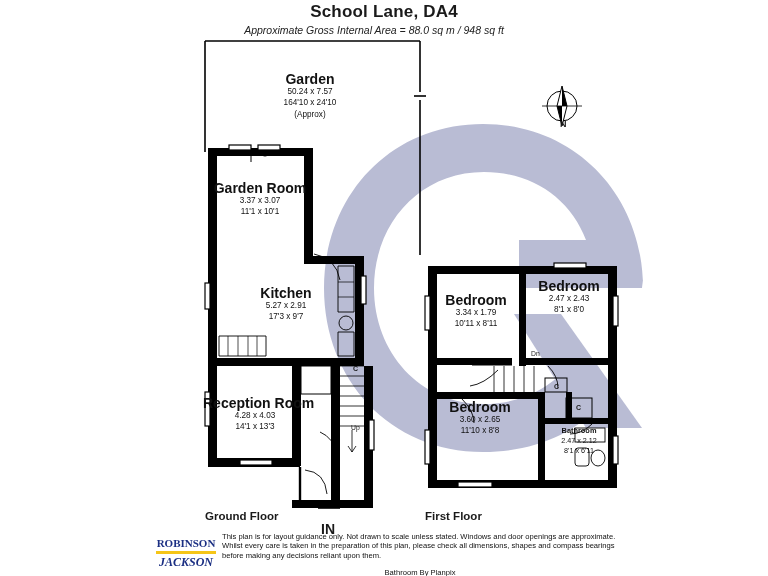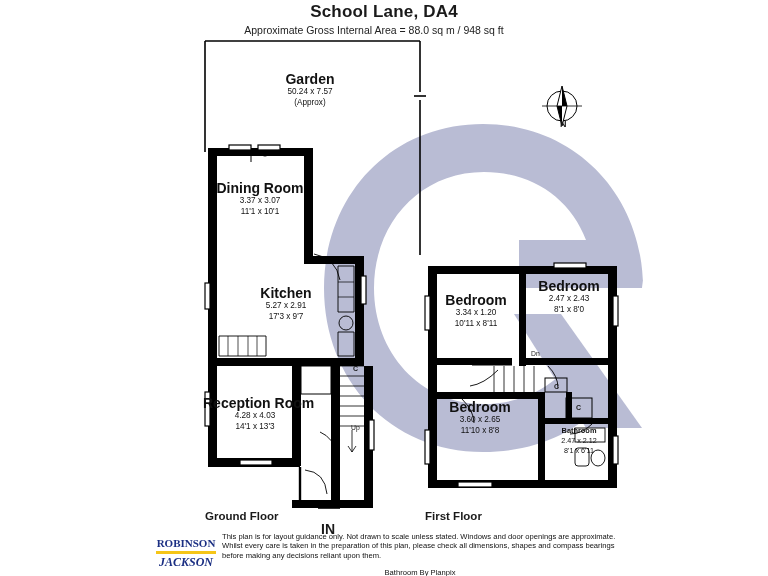--- a/index.html
+++ b/index.html
@@ -32,20 +32,21 @@
     letter-spacing: 0.2px;
   }
   .subtitle {
     position: absolute;
     top: 24px;
     left: 0;
     width: 748px;
     text-align: center;
     font-size: 10.5px;
     color: #222;
+    font-style: italic;
   }
   
   .watermark {
     position: absolute;
     left: 318px;
     top: 118px;
     width: 330px;
     height: 340px;
     z-index: 0;
     pointer-events: none;
@@ -283,44 +284,45 @@
     <path d="M24 4 L29 24 L24 44 L19 24 Z" fill="#fff" stroke="#000" stroke-width="1"></path>
     <path d="M24 4 L29 24 L24 24 Z" fill="#000"></path>
     <path d="M24 44 L19 24 L24 24 Z" fill="#000"></path>
     <path d="M4 24 L44 24" stroke="#000" stroke-width="0.8"></path>
   </svg>
   <div class="compass-n">N</div>
 
   <div class="lbl" style="left:232px; top:74px; width:156px;">
     <span class="nm">Garden</span>
     <span class="dm">50.24 x 7.57</span>
+    <span class="dm">164'10 x 24'10</span>
     <span class="dm">(Approx)</span>
   </div>
 
   <div class="lbl" style="left:210px; top:183px; width:100px;">
-    <span class="nm">Dining Room</span>
+    <span class="nm">Garden Room</span>
     <span class="dm">3.37 x 3.07</span>
     <span class="dm">11'1 x 10'1</span>
   </div>
 
   <div class="lbl" style="left:236px; top:288px; width:100px;">
     <span class="nm">Kitchen</span>
     <span class="dm">5.27 x 2.91</span>
     <span class="dm">17'3 x 9'7</span>
   </div>
 
   <div class="lbl" style="left:203px; top:398px; width:104px;">
     <span class="nm">Reception Room</span>
     <span class="dm">4.28 x 4.03</span>
     <span class="dm">14'1 x 13'3</span>
   </div>
 
   <div class="lbl" style="left:434px; top:295px; width:84px;">
     <span class="nm">Bedroom</span>
-    <span class="dm">3.34 x 1.20</span>
+    <span class="dm">3.34 x 1.79</span>
     <span class="dm">10'11 x 8'11</span>
   </div>
 
   <div class="lbl" style="left:527px; top:281px; width:84px;">
     <span class="nm">Bedroom</span>
     <span class="dm">2.47 x 2.43</span>
     <span class="dm">8'1 x 8'0</span>
   </div>
 
   <div class="lbl" style="left:434px; top:402px; width:92px;">

